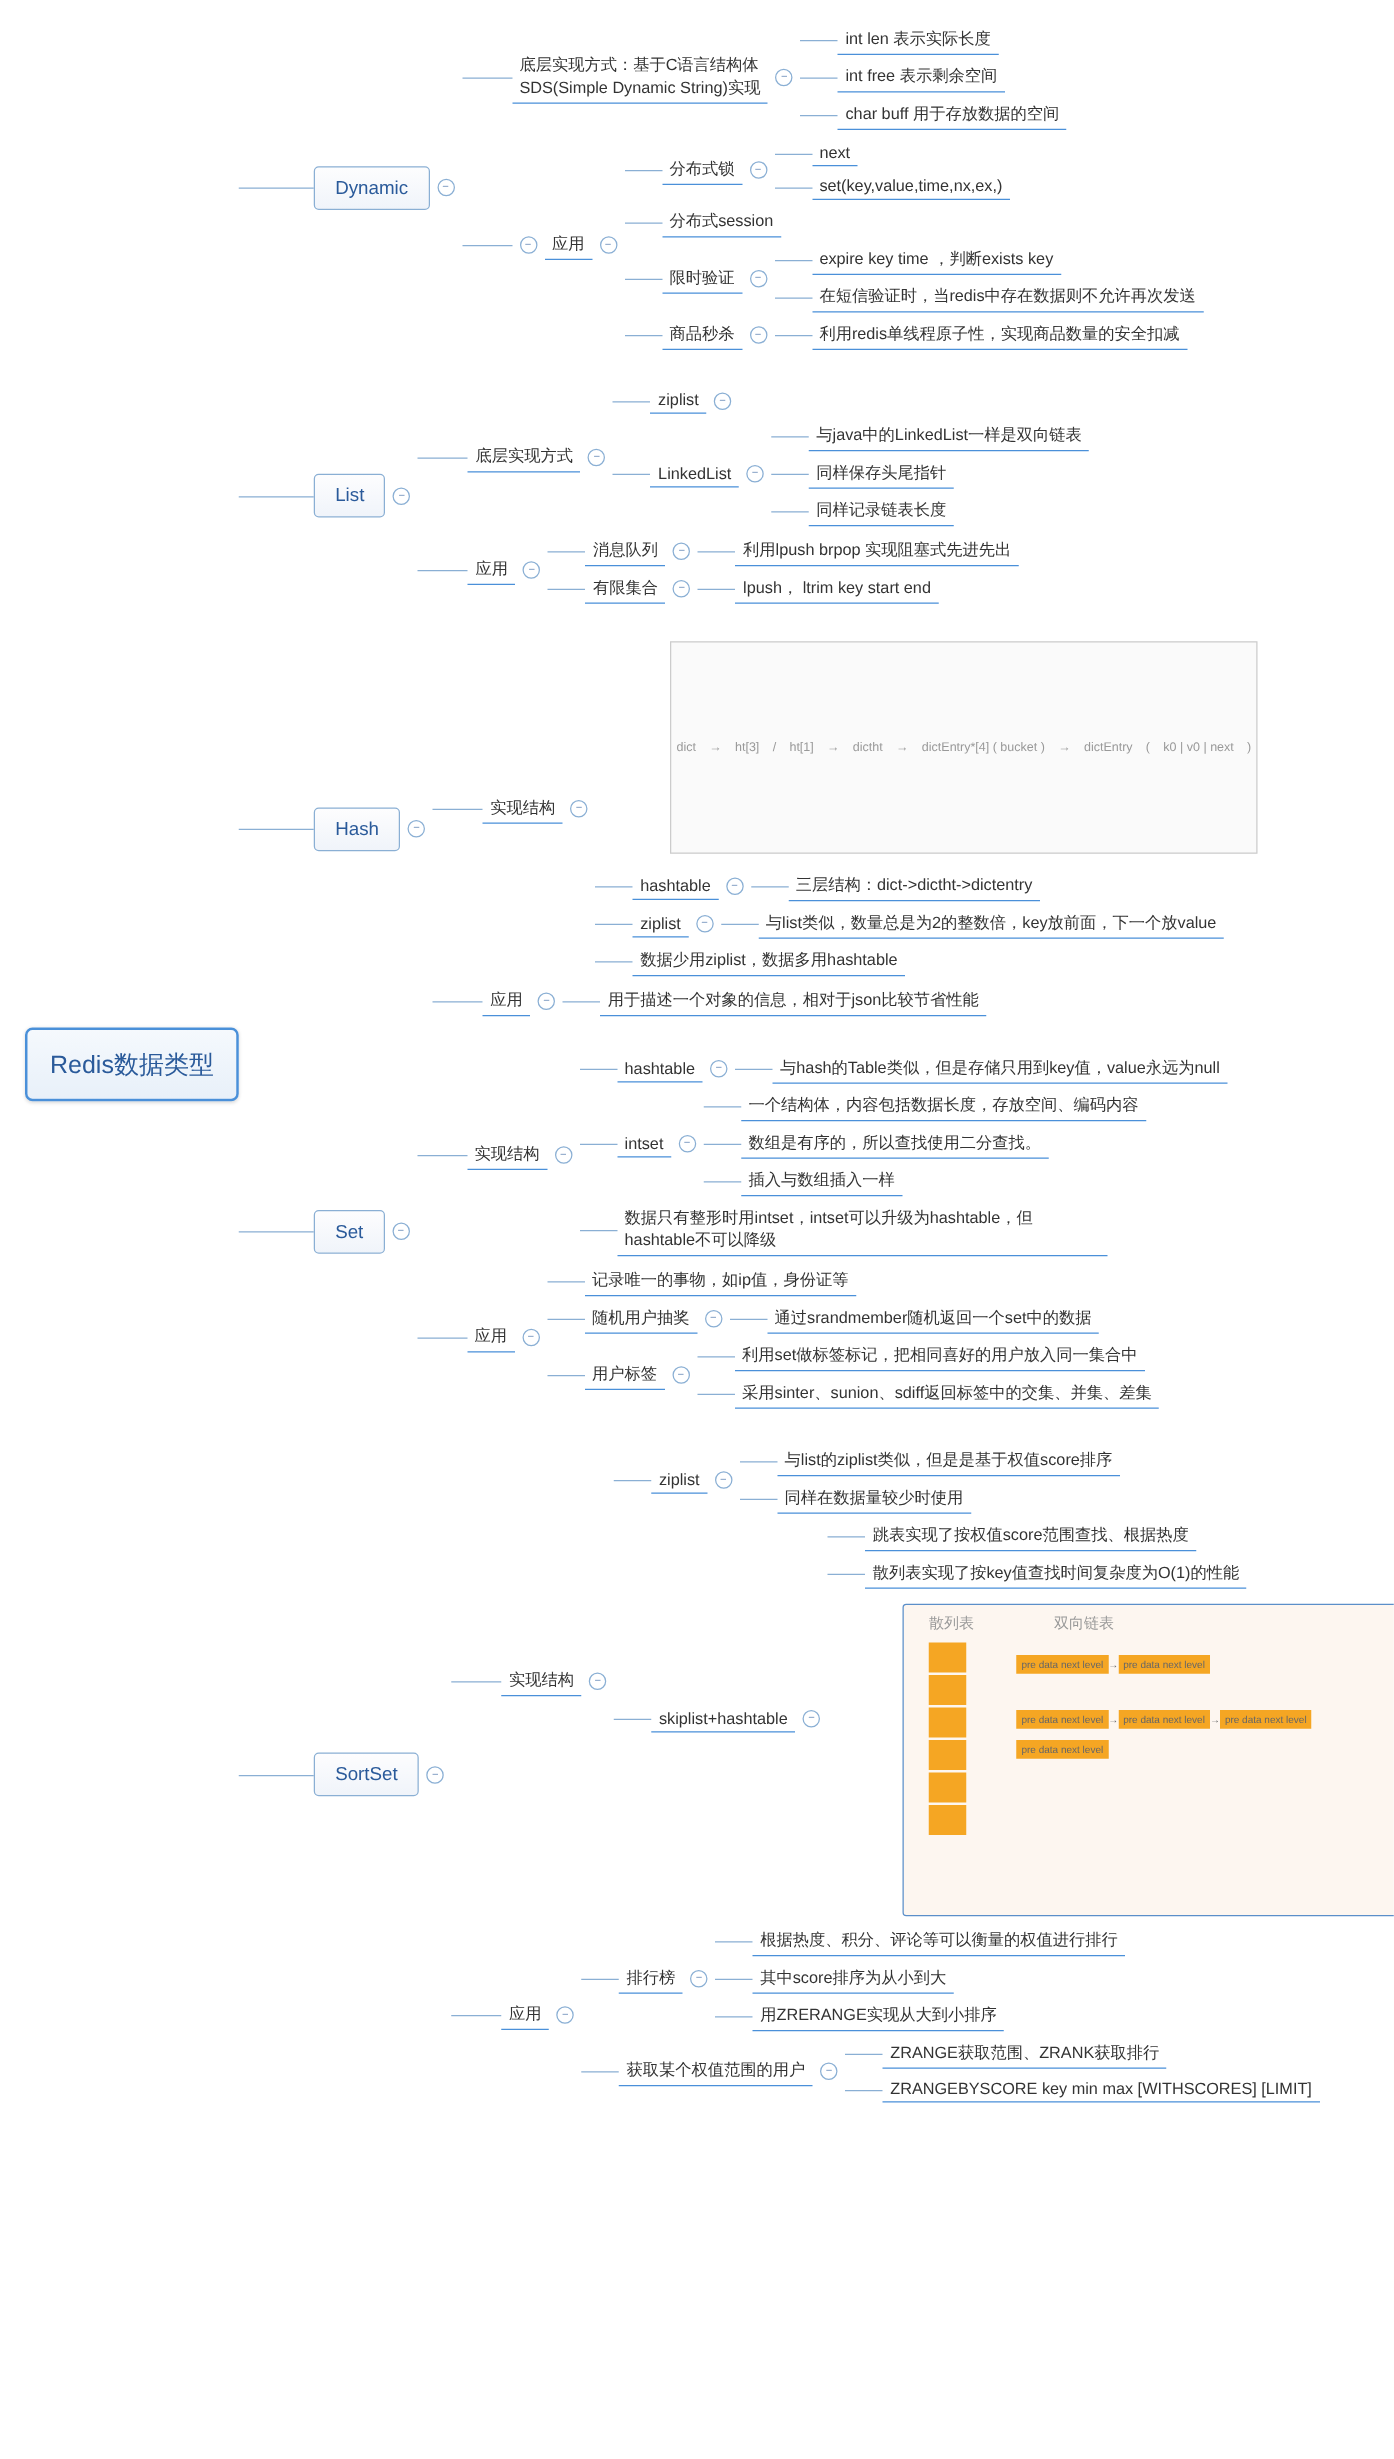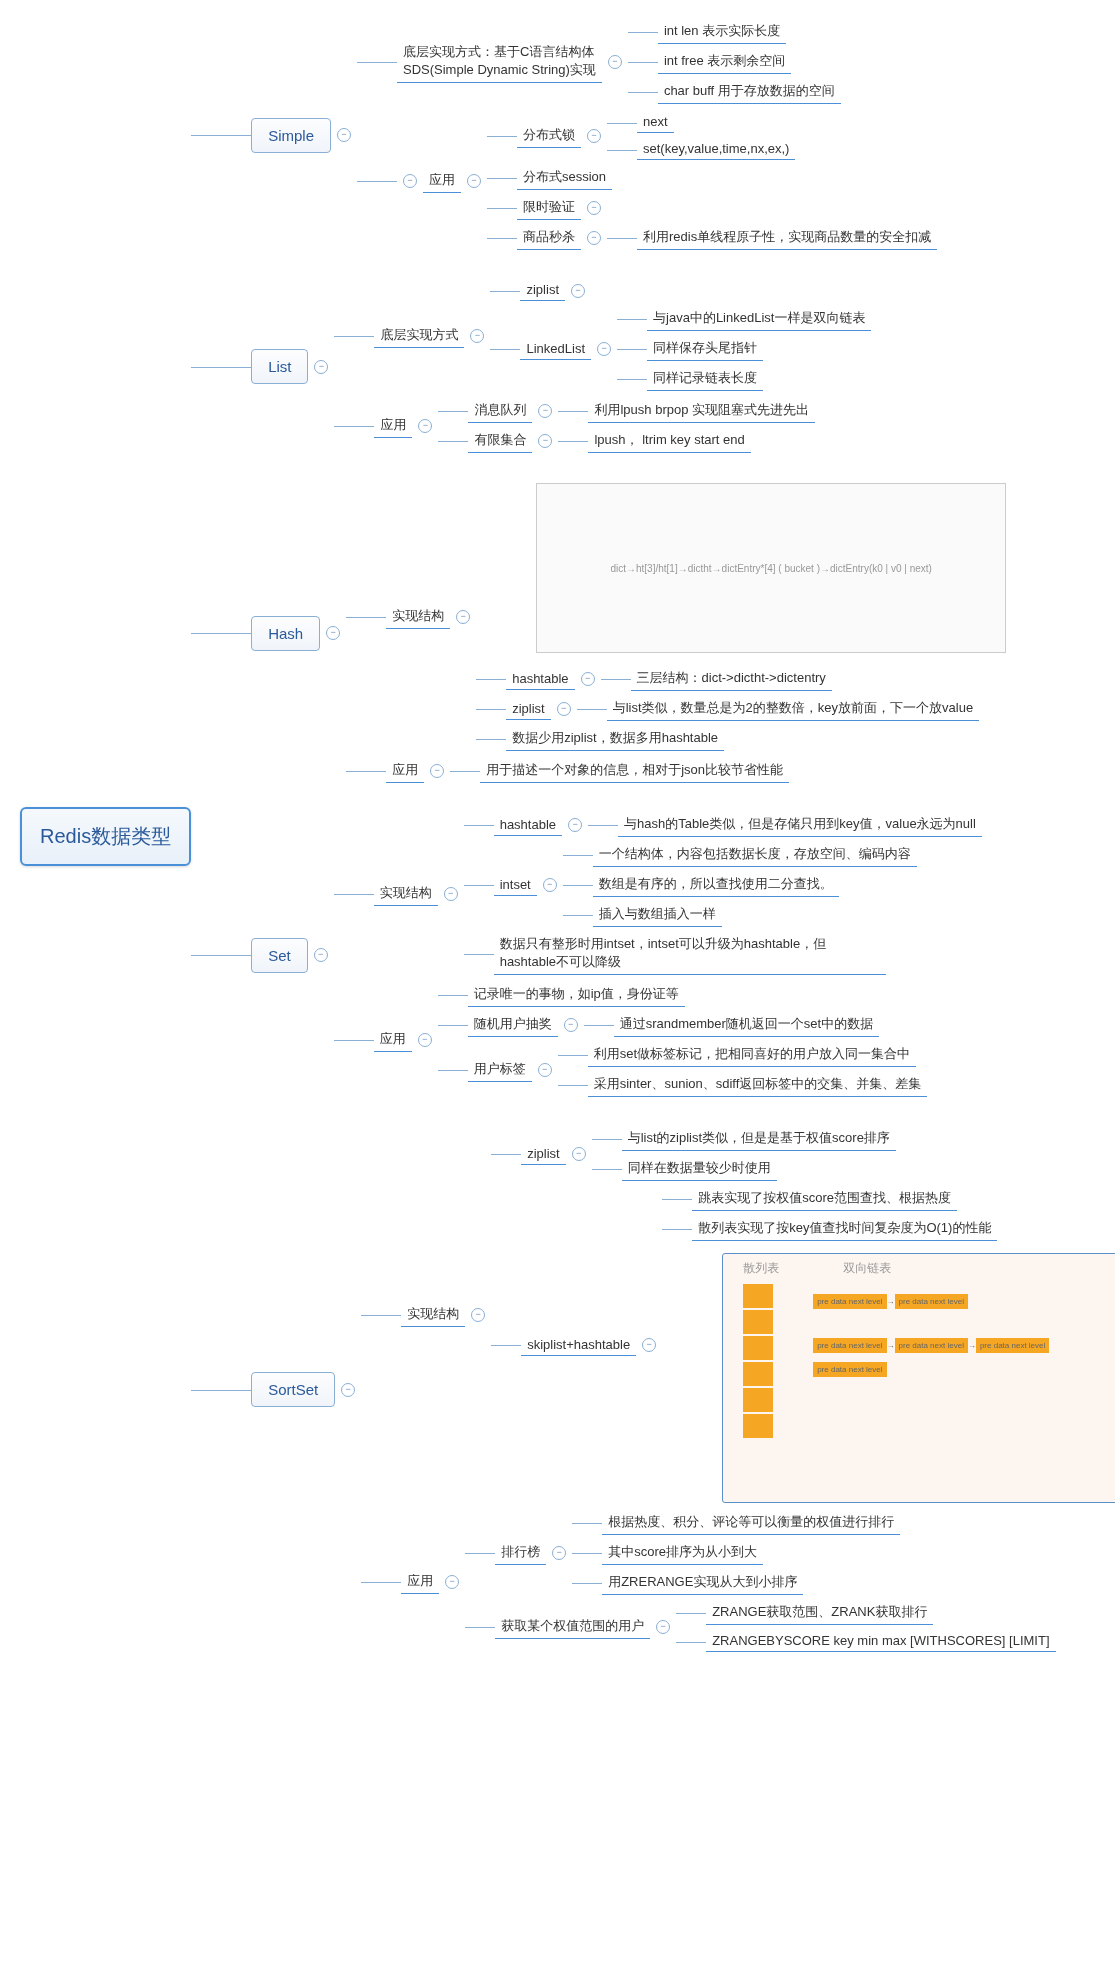--- a/index.html
+++ b/index.html
@@ -10,34 +10,34 @@
 .branch::before{content:"";position:absolute;left:-60px;top:50%;width:60px;border-top:1px solid #8aafd4}
 .type-node{border:1px solid #8aafd4;border-radius:4px;padding:8px 16px;font-size:15px;color:#2a5a9a;background:linear-gradient(#fdfdfe,#f0f4fa);white-space:nowrap}
 .sub-group{display:flex;flex-direction:column;gap:8px;margin-left:40px}
 .sub-row{display:flex;align-items:center;position:relative}
 .sub-row::before{content:"";position:absolute;left:-40px;top:50%;width:40px;border-top:1px solid #8aafd4}
 .label{border-bottom:1.5px solid #4a90d9;padding:2px 6px 3px;white-space:nowrap;color:#333}
 .leaf-group{display:flex;flex-direction:column;gap:6px;margin-left:30px}
 .leaf-row{display:flex;align-items:center;position:relative}
 .leaf-row::before{content:"";position:absolute;left:-30px;top:50%;width:30px;border-top:1px solid #8aafd4}
 .toggle{display:inline-block;width:12px;height:12px;border:1px solid #8aafd4;border-radius:50%;margin:0 6px;font-size:9px;line-height:11px;text-align:center;color:#6a8cb8;background:#fff}
-.img-placeholder{border:1px solid #ccc;background:#fafafa;padding:4px;font-size:10px;color:#999;display:flex;align-items:center;justify-content:center}
+.img-placeholder{border:1px solid #ccc;background:#fafafa;padding:4px;font-size:10px;color:#999;display:flex;align-items:center;justify-content:space-between}
 .dict-diagram{width:460px;height:160px;margin-left:30px;margin-bottom:8px}
 .skip-diagram{width:430px;height:240px;border:1px solid #5b8fc9;border-radius:3px;margin-left:30px;margin-top:6px}
 .skip-title{position:absolute;top:6px;font-size:12px}
 </style>
 </head>
 <body>
 
 <div class="mindmap">
   <div class="root-node">Redis数据类型</div>
   <div class="branch-group">
 
     <div class="branch">
-      <div class="type-node">Simple</div>
+      <div class="type-node">Dynamic</div>
       <span class="toggle">−</span>
       <div class="sub-group">
         <div class="sub-row">
           <span class="label" style="white-space:pre-line">底层实现方式：基于C语言结构体
 SDS(Simple Dynamic String)实现</span>
           <span class="toggle">−</span>
           <div class="leaf-group">
             <div class="leaf-row">
                 <span class="label">int len  表示实际长度</span>
               </div>
@@ -65,20 +65,28 @@
                     <span class="label">set(key,value,time,nx,ex,)</span>
                   </div>
               </div>
             </div>
             <div class="leaf-row">
                 <span class="label">分布式session</span>
               </div>
             <div class="leaf-row">
               <span class="label">限时验证</span>
               <span class="toggle">−</span>
+              <div class="leaf-group">
+                <div class="leaf-row">
+                    <span class="label">expire key time ，判断exists key</span>
+                  </div>
+                <div class="leaf-row">
+                    <span class="label">在短信验证时，当redis中存在数据则不允许再次发送</span>
+                  </div>
+              </div>
             </div>
             <div class="leaf-row">
               <span class="label">商品秒杀</span>
               <span class="toggle">−</span>
               <div class="leaf-group">
                   <div class="leaf-row">
                     <span class="label">利用redis单线程原子性，实现商品数量的安全扣减</span>
                   </div>
                 </div>
             </div>

